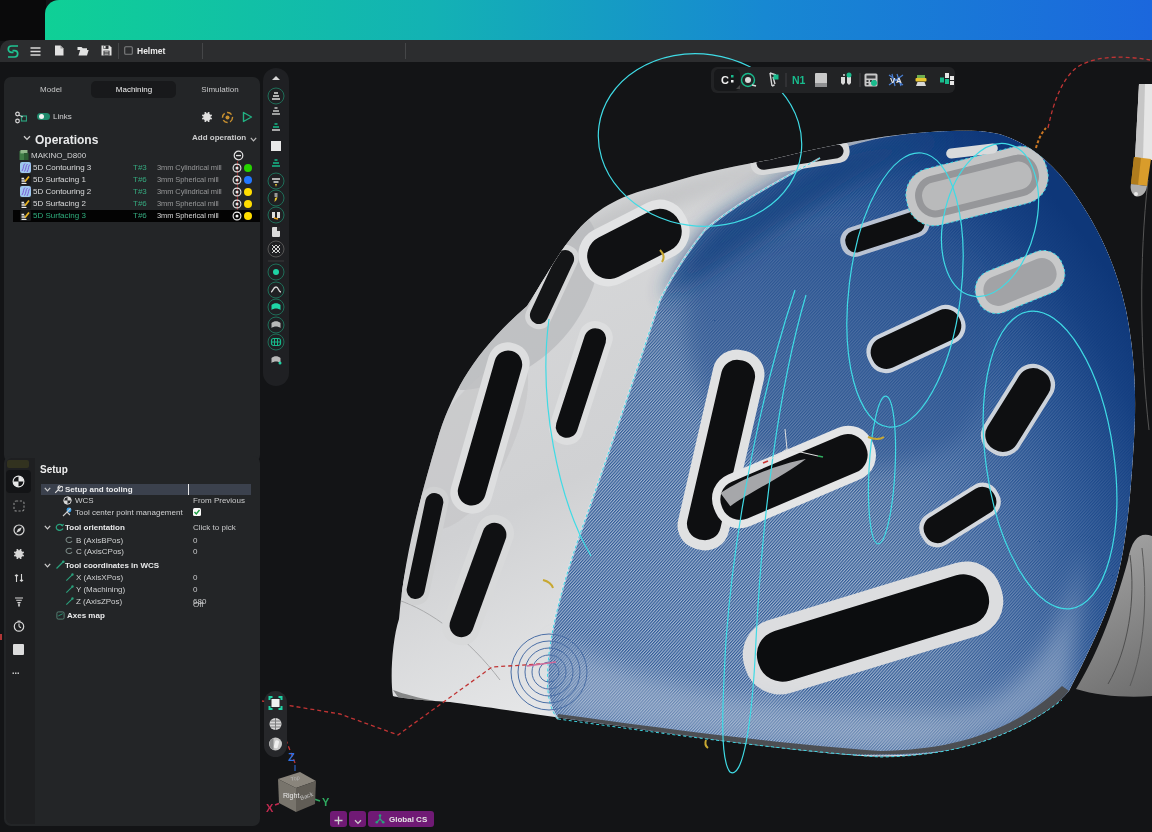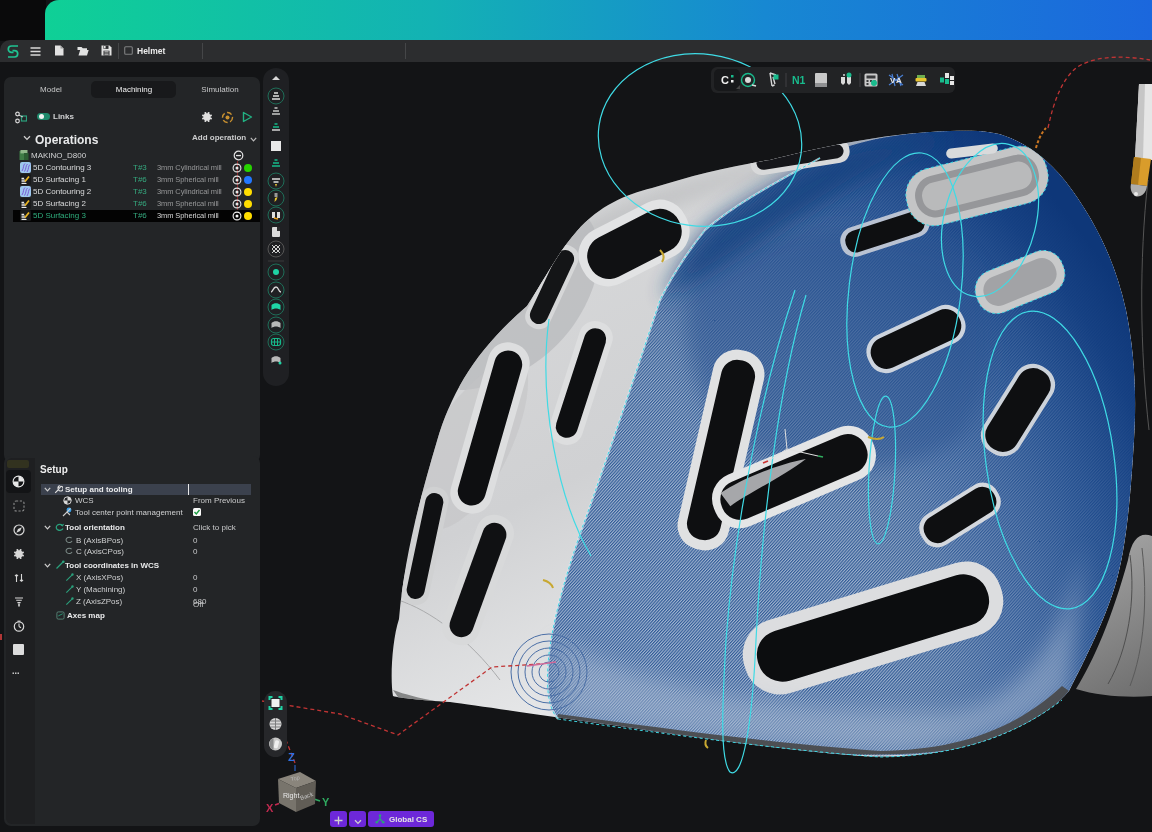--- a/index.html
+++ b/index.html
@@ -11,21 +11,21 @@
 #vpsvg { position:absolute; left:0; top:0; z-index:1; }
 .panel { position:absolute; background:#232527; border-radius:7px; z-index:3; }
 #ops { left:4px; top:65px; width:256px; height:385px;margin-top:12px; }
 #setup { left:4px; top:456px; width:256px; height:370px; }
 .t8 { font-size:8px; color:#d2d3d4; }
 .t8b { font-size:12px; font-weight:bold; color:#e8e9ea; }
 #vbar { position:absolute; left:263px; top:68px; width:26px; height:318px; background:#1f2023; border-radius:13px; z-index:2; }
 #ttoolbar { position:absolute; left:711px; top:67px; width:244px; height:26px; background:#222325; border-radius:6px; z-index:2; }
 #pill3 { position:absolute; left:264px; top:691px; width:23px; height:66px; background:#26272a; border-radius:12px; z-index:2; }
 #botbar { position:absolute; left:330px; top:811px; height:16px; z-index:2; }
-.bbtn { position:absolute; top:0; height:16px; background:#6d28d9; border-radius:3px; color:#cfcfcf; text-align:center; }
+.bbtn { position:absolute; top:0; height:16px; background:#701a75; border-radius:3px; color:#cfcfcf; text-align:center; }
 .oprow { position:absolute; left:0; width:256px; height:12px; }
 .oprow .oi { position:absolute; left:16px; top:0; }
 .oprow .on { position:absolute; left:29px; top:1px; font-size:8px; color:#dadbdc; }
 .oprow .ot { position:absolute; left:129px; top:1px; font-size:8px; color:#35a87e; }
 .oprow .om { position:absolute; left:153px; top:1px; font-size:7.5px; color:#969798; letter-spacing:-0.1px; }
 .oprow .oe { position:absolute; left:228px; top:0.5px; }
 .oprow .od { position:absolute; left:240px; top:1.5px; width:8px; height:8px; border-radius:4px; }
 .srow { position:absolute; font-size:8px; color:#cfd0d1; }
 .srowb { position:absolute; font-size:8px; font-weight:bold; color:#e9eaeb; }
 .sval { position:absolute; left:189px; font-size:8px; color:#c9cacb; }
@@ -271,21 +271,21 @@
 
     <div style="position:absolute;left:0;top:33px;width:256px;height:16px;">
       <svg width="12" height="13" viewBox="0 0 12 13" style="position:absolute;left:11px;top:1px;">
         <circle cx="2.5" cy="3" r="1.8" fill="none" stroke="#d8d8d8" stroke-width="1.2"></circle>
         <circle cx="2.5" cy="10" r="1.8" fill="none" stroke="#d8d8d8" stroke-width="1.2"></circle>
         <rect x="6.5" y="5" width="5" height="5" fill="none" stroke="#2aa07c" stroke-width="1.2"></rect>
         <path d="M 3.5 4 L 8 6" stroke="#d8d8d8" stroke-width="1"></path>
       </svg>
       <div style="position:absolute;left:33px;top:3px;width:13px;height:7px;border-radius:4px;background:#1e8a6c;"></div>
       <div style="position:absolute;left:35px;top:4px;width:5px;height:5px;border-radius:3px;background:#f2f2f2;"></div>
-      <div class="t8" style="position:absolute;left:49px;top:2px;font-weight:bold;">Links</div>
+      <div class="t8" style="position:absolute;left:49px;top:2px;">Links</div>
       <svg width="12" height="12" viewBox="0 0 24 24" style="position:absolute;left:197px;top:1px;">
         <path fill="#e0e0e0" d="M12 8a4 4 0 100 8 4 4 0 000-8zm9.4 5.6l-2-.3a7.4 7.4 0 000-2.6l2-.3c.4-.1.6-.4.6-.8l-.7-2.3c-.1-.4-.5-.6-.9-.5l-1.9.6a7.5 7.5 0 00-1.9-1.9l.6-1.9c.1-.4-.1-.8-.5-.9L14.4 2c-.4 0-.7.2-.8.6l-.3 2a7.4 7.4 0 00-2.6 0l-.3-2c-.1-.4-.4-.6-.8-.6l-2.3.7c-.4.1-.6.5-.5.9l.6 1.9a7.5 7.5 0 00-1.9 1.9l-1.9-.6c-.4-.1-.8.1-.9.5L2 9.6c0 .4.2.7.6.8l2 .3a7.4 7.4 0 000 2.6l-2 .3c-.4.1-.6.4-.6.8l.7 2.3c.1.4.5.6.9.5l1.9-.6c.5.8 1.1 1.4 1.9 1.9l-.6 1.9c-.1.4.1.8.5.9l2.3.7c.4 0 .7-.2.8-.6l.3-2a7.4 7.4 0 002.6 0l.3 2c.1.4.4.6.8.6l2.3-.7c.4-.1.6-.5.5-.9l-.6-1.9c.8-.5 1.4-1.1 1.9-1.9l1.9.6c.4.1.8-.1.9-.5l.7-2.3c0-.4-.2-.7-.6-.8z"></path>
       </svg>
       <svg width="13" height="13" viewBox="0 0 13 13" style="position:absolute;left:217px;top:1px;">
         <circle cx="6.5" cy="6.5" r="5" fill="none" stroke="#c89030" stroke-width="1.4" stroke-dasharray="5 2.5"></circle>
         <circle cx="6.5" cy="6.5" r="2" fill="#c89030"></circle>
       </svg>
       <svg width="11" height="12" viewBox="0 0 11 12" style="position:absolute;left:238px;top:1px;">
         <path d="M 1.5 1.5 L 9.5 6 L 1.5 10.5 Z" fill="none" stroke="#22b182" stroke-width="1.4" stroke-linejoin="round"></path>
       </svg>

